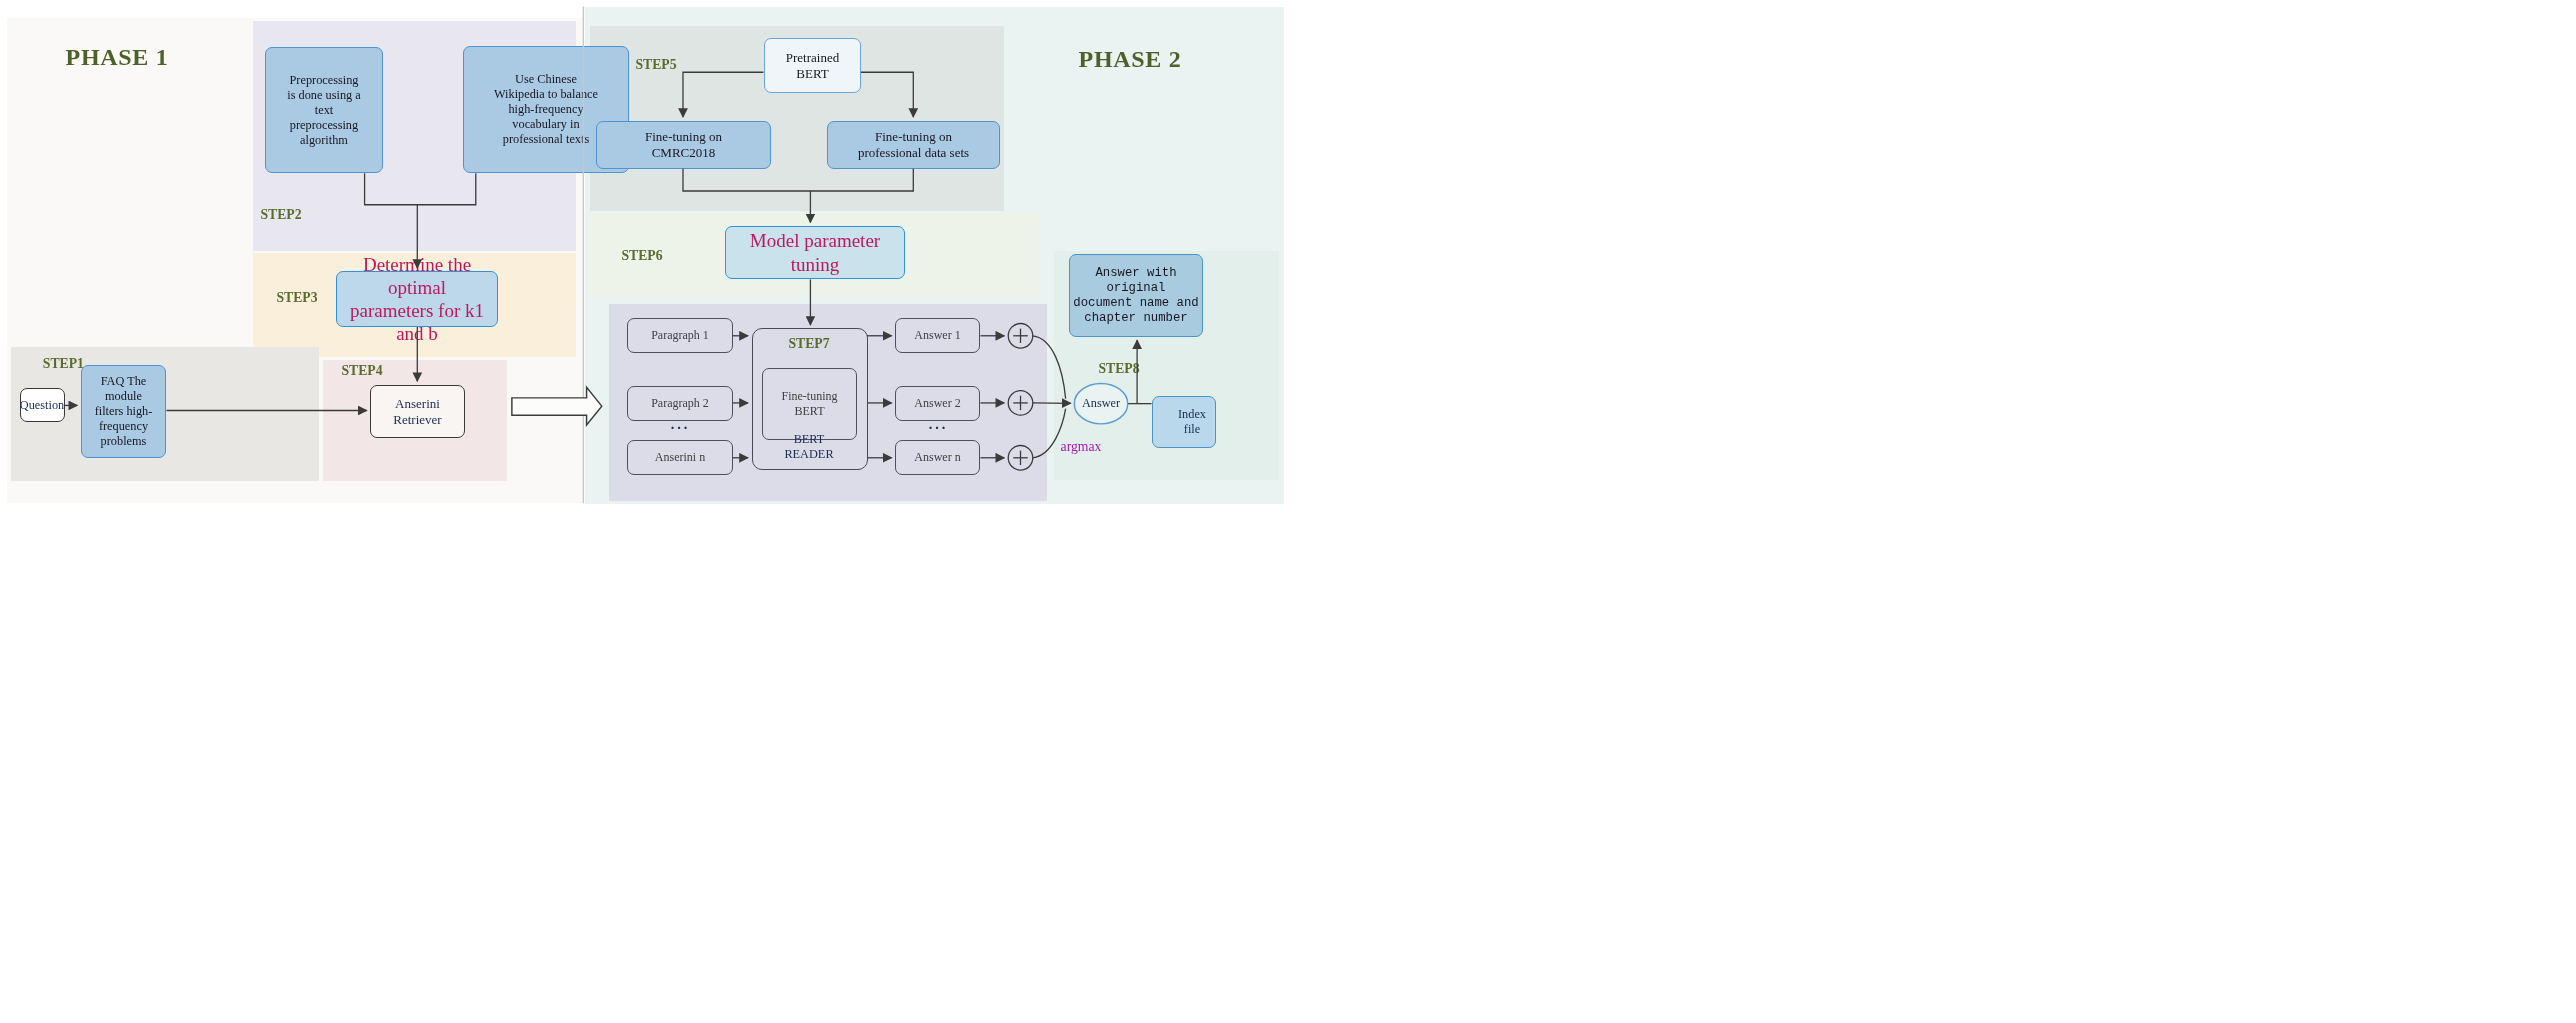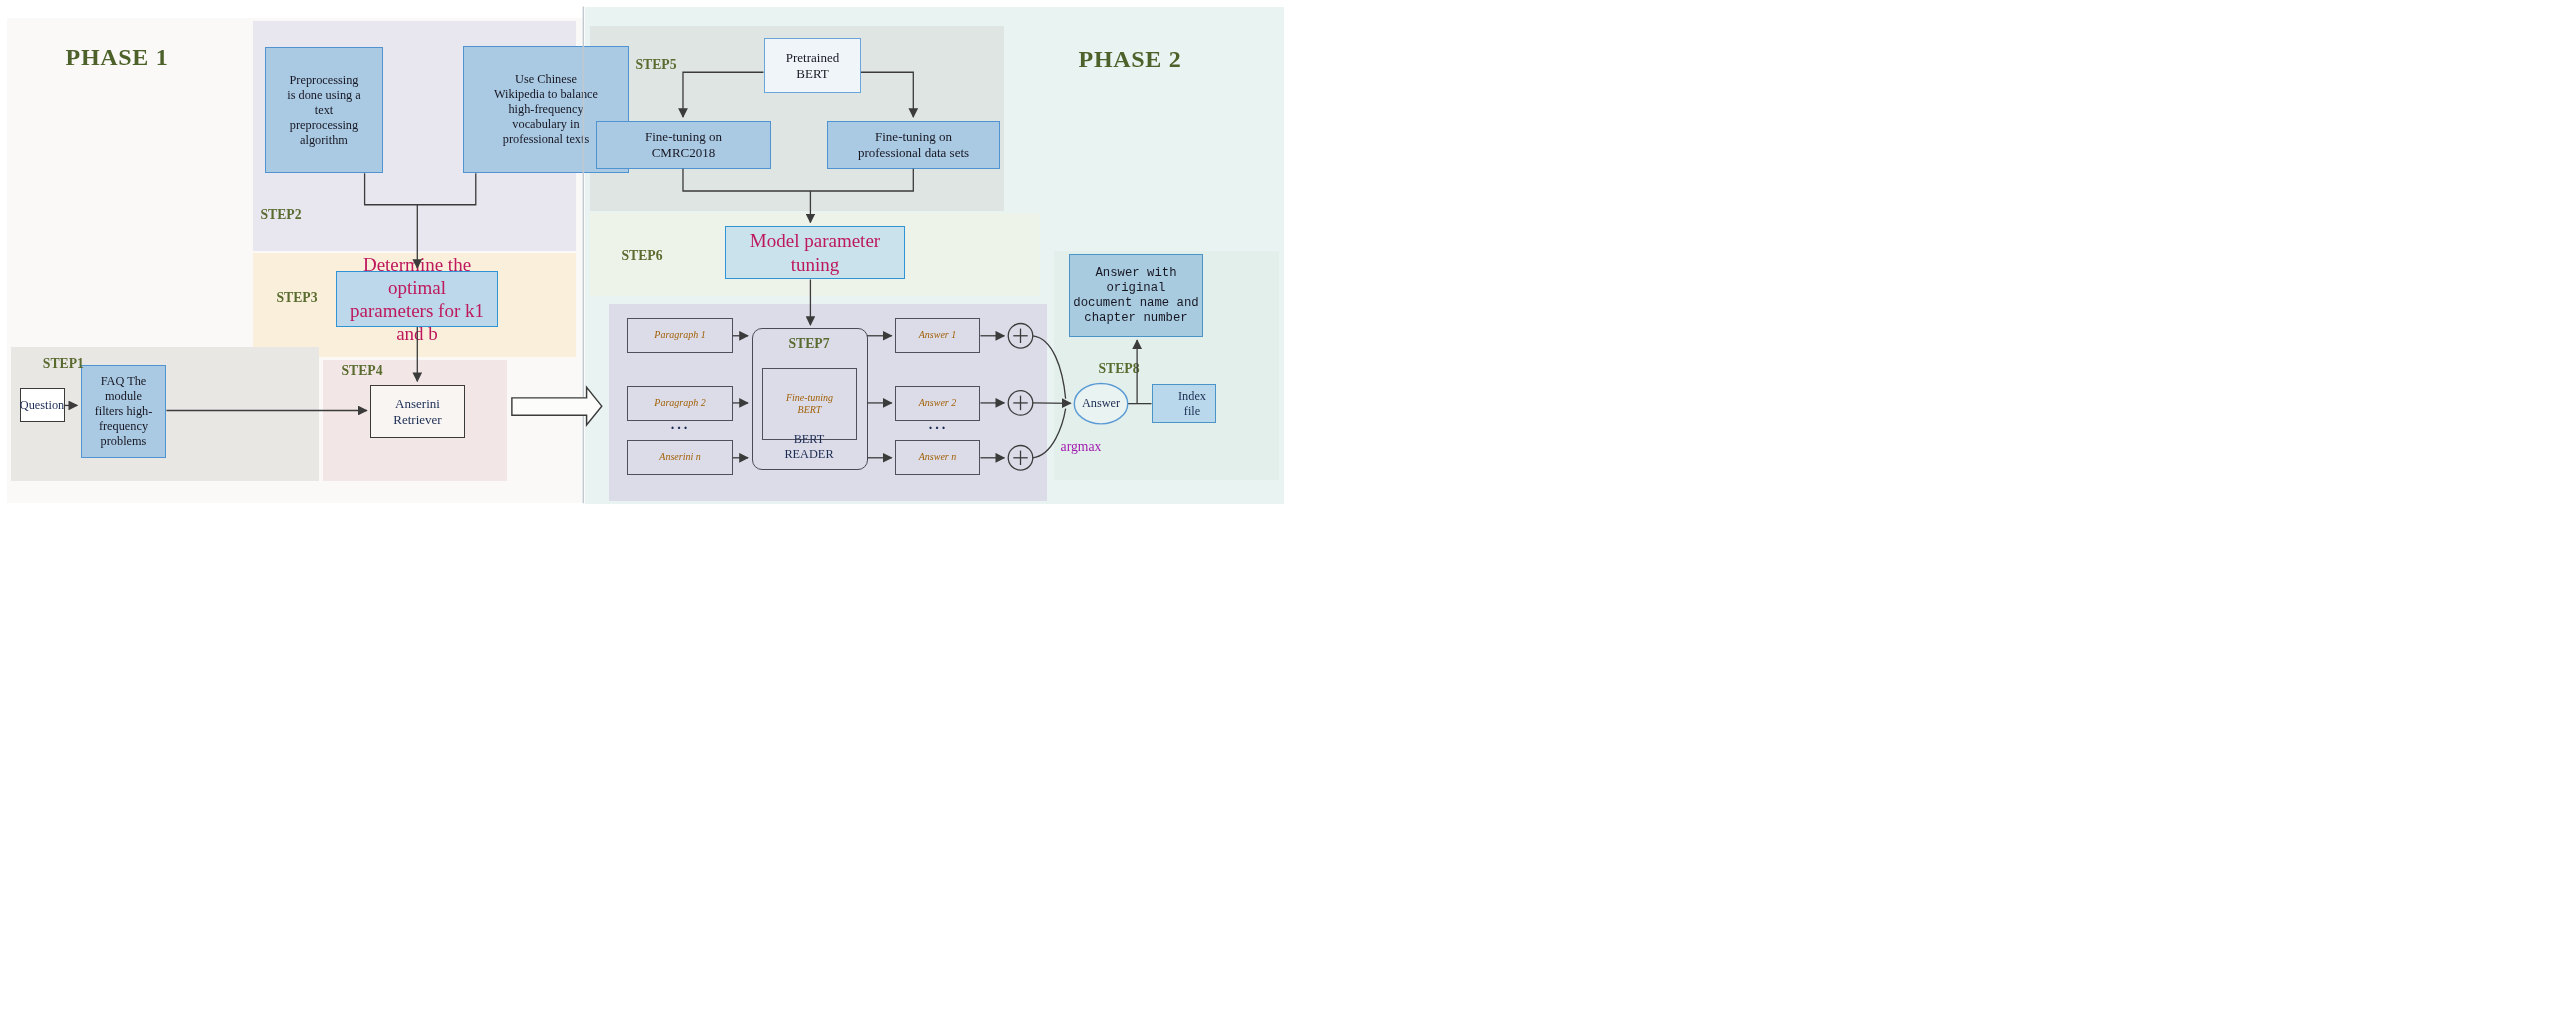--- a/index.html
+++ b/index.html
@@ -1,24 +1,24 @@
 <!DOCTYPE html>
 <html style="font-size:11.6px"><head>
 <meta charset="utf-8">
 <style>
   html,body{margin:0;padding:0;background:#ffffff;}
   #stage{position:relative;width:1288px;height:512px;background:#ffffff;overflow:hidden;
          font-family:"Liberation Serif","DejaVu Serif",serif;}
   .panel{position:absolute;z-index:1;}
   .box{position:absolute;z-index:2;display:flex;align-items:center;justify-content:center;
-       text-align:center;white-space:pre-line;box-sizing:border-box;line-height:1.22;}
+       text-align:center;white-space:pre-line;box-sizing:border-box;line-height:1.22;border-radius:7px;}
   .bluebox{background:#aac9e3;border:1.4px solid #4f94d0;color:#171722;font-size:12.3px;}
   .lightblue{background:#bdd8ea;border:1.4px solid #2f94d6;color:#be185d;font-size:19px;}
   .whitebox{background:#f8f5f3;border:1.4px solid #3a3a3a;color:#1b2b52;font-size:12.3px;}
-  .graybox{background:#dcdbe8;border:1.4px solid #50505c;color:#a16207;font-size:10px;font-style:italic;}
+  .graybox{background:#dcdbe8;border:1.4px solid #50505c;color:#404040;font-size:12px;}
   .steplabel{position:absolute;z-index:3;color:#5a6b2f;font-weight:bold;font-size:13.7px;
              text-align:center;width:72px;}
   .phasetitle{position:absolute;z-index:3;color:#4d612a;font-weight:bold;font-size:24px;
               text-align:center;width:130px;letter-spacing:0.7px;}
   .plain{position:absolute;z-index:6;display:flex;align-items:center;justify-content:center;
          text-align:center;color:#1b2b52;}
   svg#wires{position:absolute;left:0;top:0;z-index:5;pointer-events:none;}
 </style>
 </head>
 <body>
@@ -89,21 +89,21 @@
   <div class="plain" style="left:650px;top:417px;width:61px;height:14.4px;font-size:14.4px;font-weight:bold;letter-spacing:2.9px;">...</div>
 
   <div class="box graybox" style="left:895px;top:318px;width:85px;height:35px;">Answer 1</div>
   <div class="box graybox" style="left:895px;top:386px;width:85px;height:35px;">Answer 2</div>
   <div class="box graybox" style="left:895px;top:440px;width:85px;height:35px;">Answer n</div>
   <div class="plain" style="left:908px;top:417px;width:61px;height:14.4px;font-size:14.4px;font-weight:bold;letter-spacing:2.9px;">...</div>
 
   <div class="box bluebox" style="left:1069px;top:254px;width:134px;height:83px;background:#a8cbe0;border-color:#4a94c8;font-family:Liberation Mono, monospace;">Answer with original
 document name and
 chapter number</div>
-  <div class="box bluebox" style="left:1152px;top:384px;width:64px;height:39px;background:#b9d8ec;border-color:#4a94c8;color:#1b2b52;padding-left:16px;">Index file</div>
+  <div class="box bluebox" style="left:1152px;top:396px;width:64px;height:52px;background:#b9d8ec;border-color:#4a94c8;color:#1b2b52;padding-left:16px;">Index file</div>
   <div class="plain" style="left:1072px;top:395px;width:58px;height:17.3px;font-size:12.3px;">Answer</div>
   <div class="plain" style="left:1045px;top:438px;width:72px;height:17.3px;font-size:13.7px;color:#a21caf;">argmax</div>
 
   <svg id="wires" width="1288" height="512" viewBox="0 0 1784 709">
     <defs>
       <marker id="ah" viewBox="0 0 10 10" refX="9" refY="5" markerWidth="7.5" markerHeight="7.5" orient="auto">
         <path d="M0,0 L10,5 L0,10 z" fill="#3b3b3b"></path>
       </marker>
     </defs>
 

